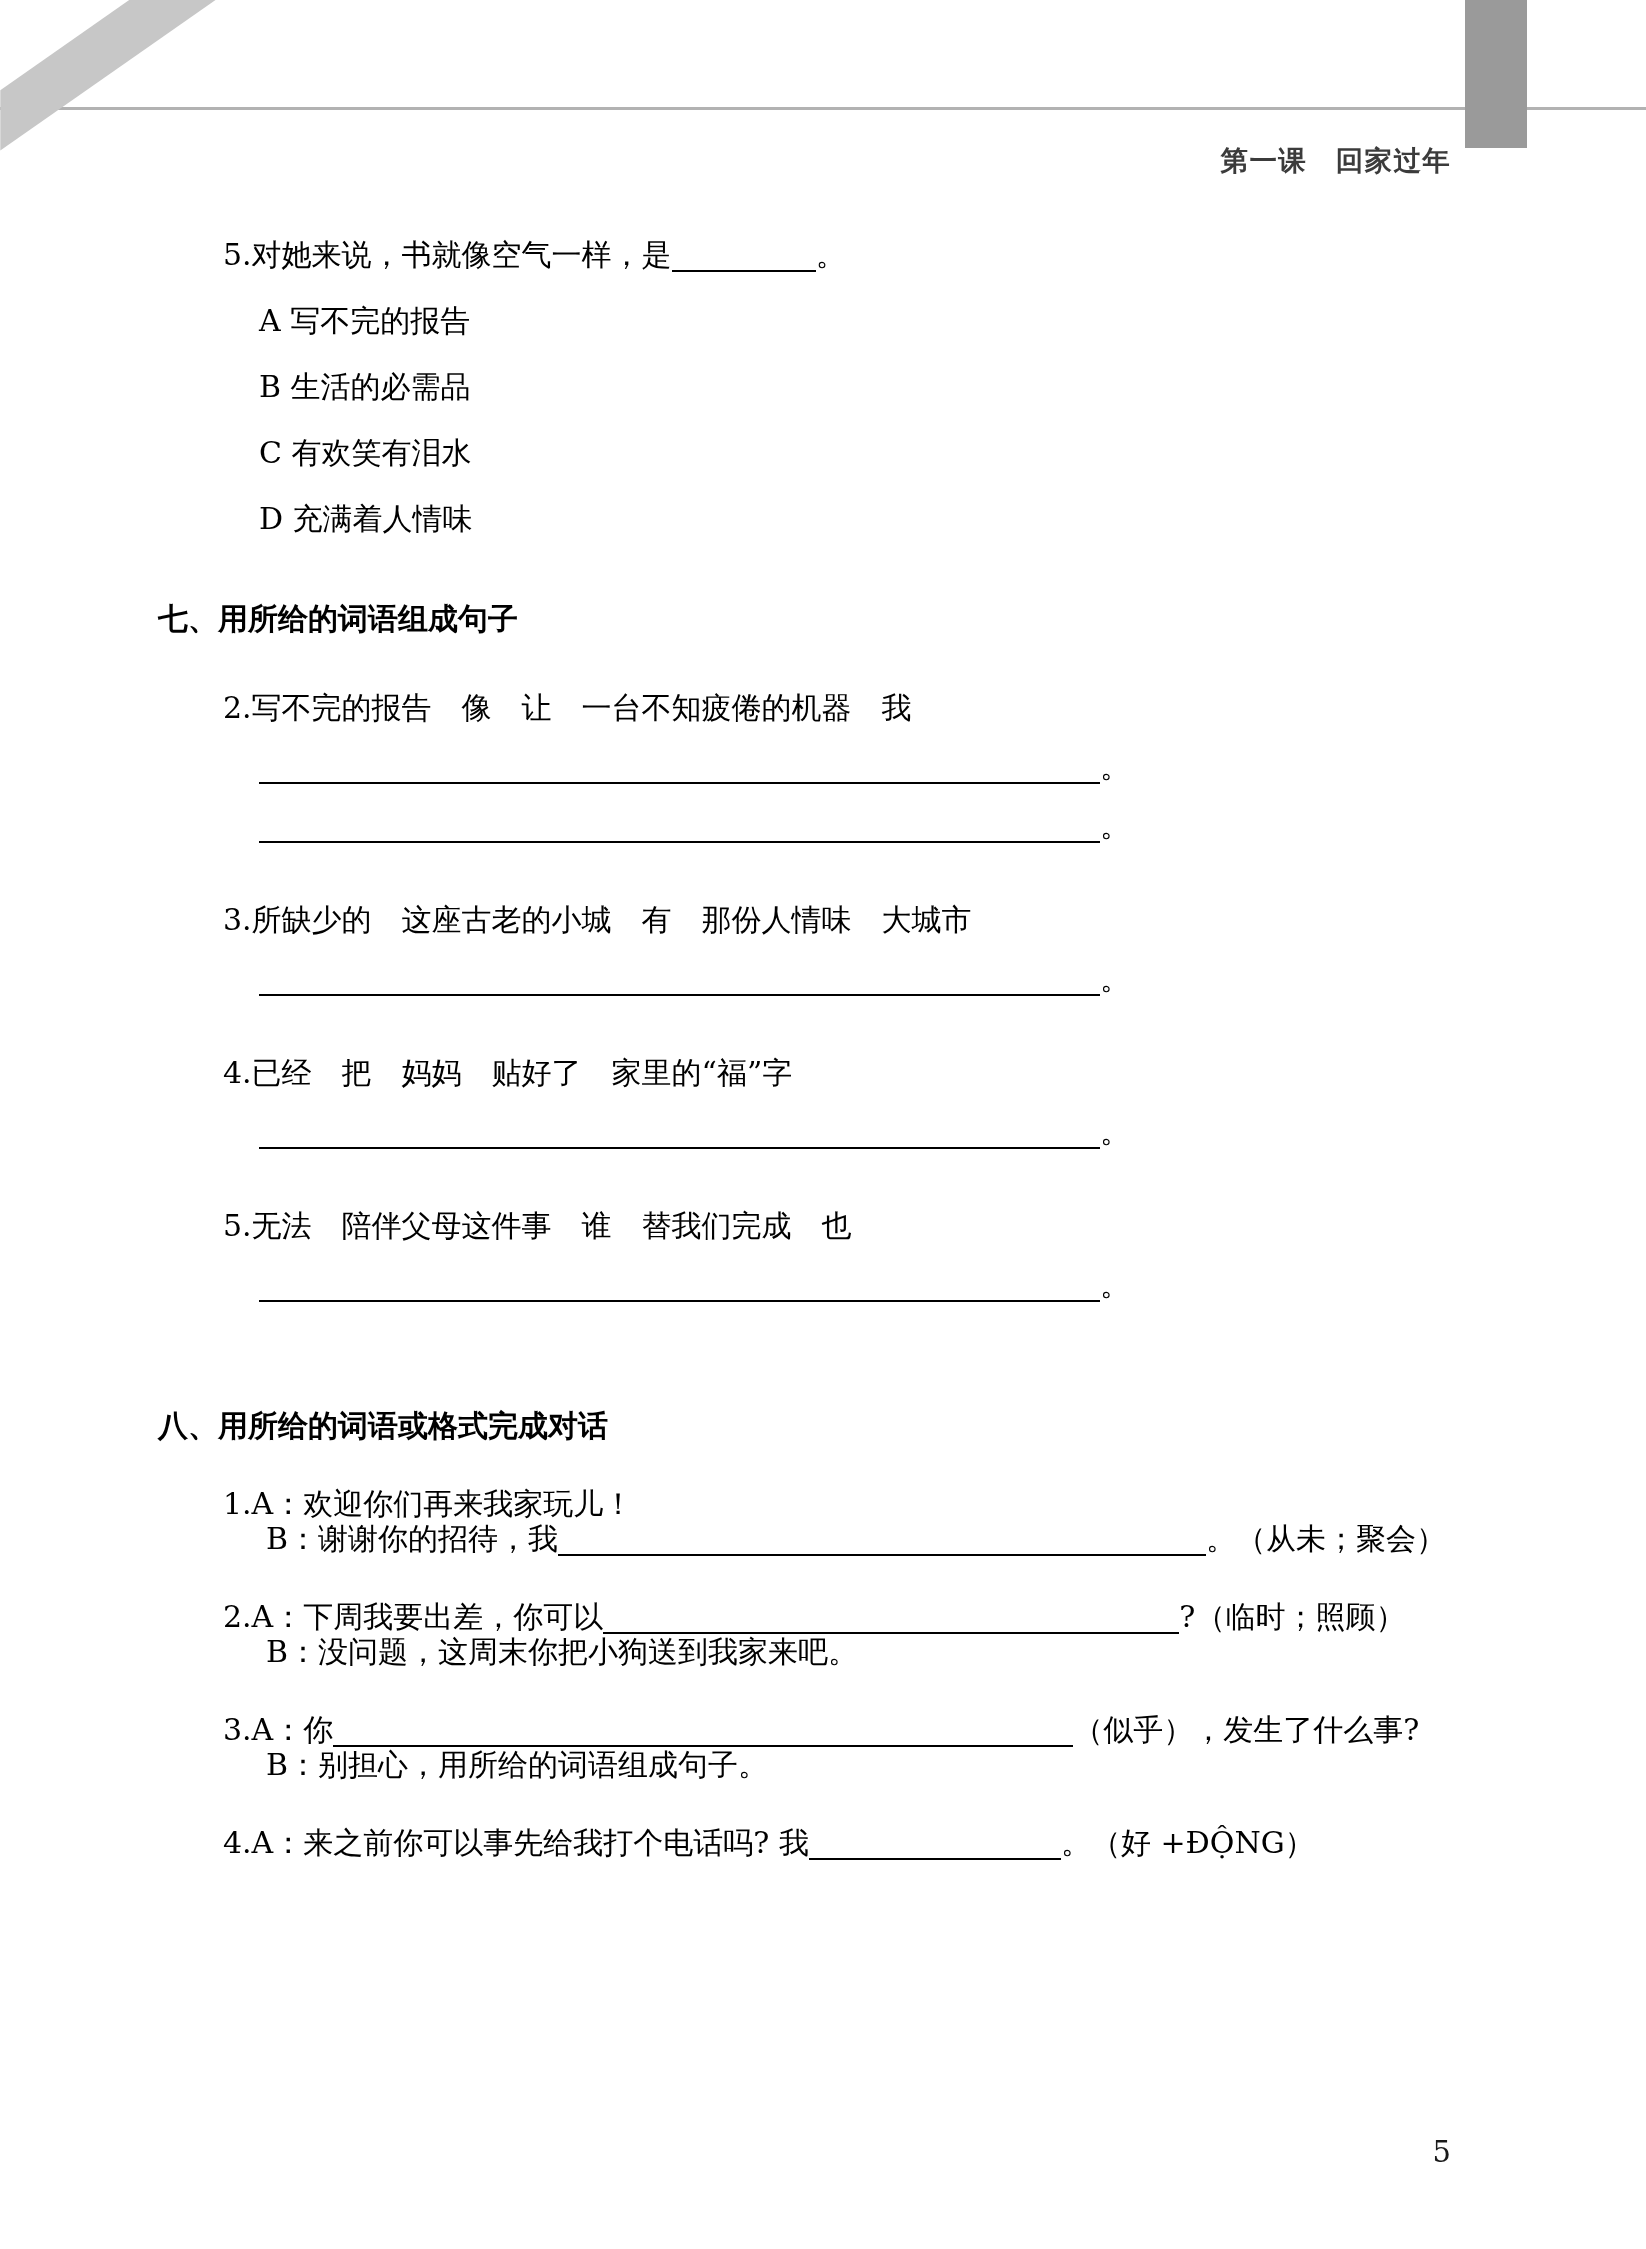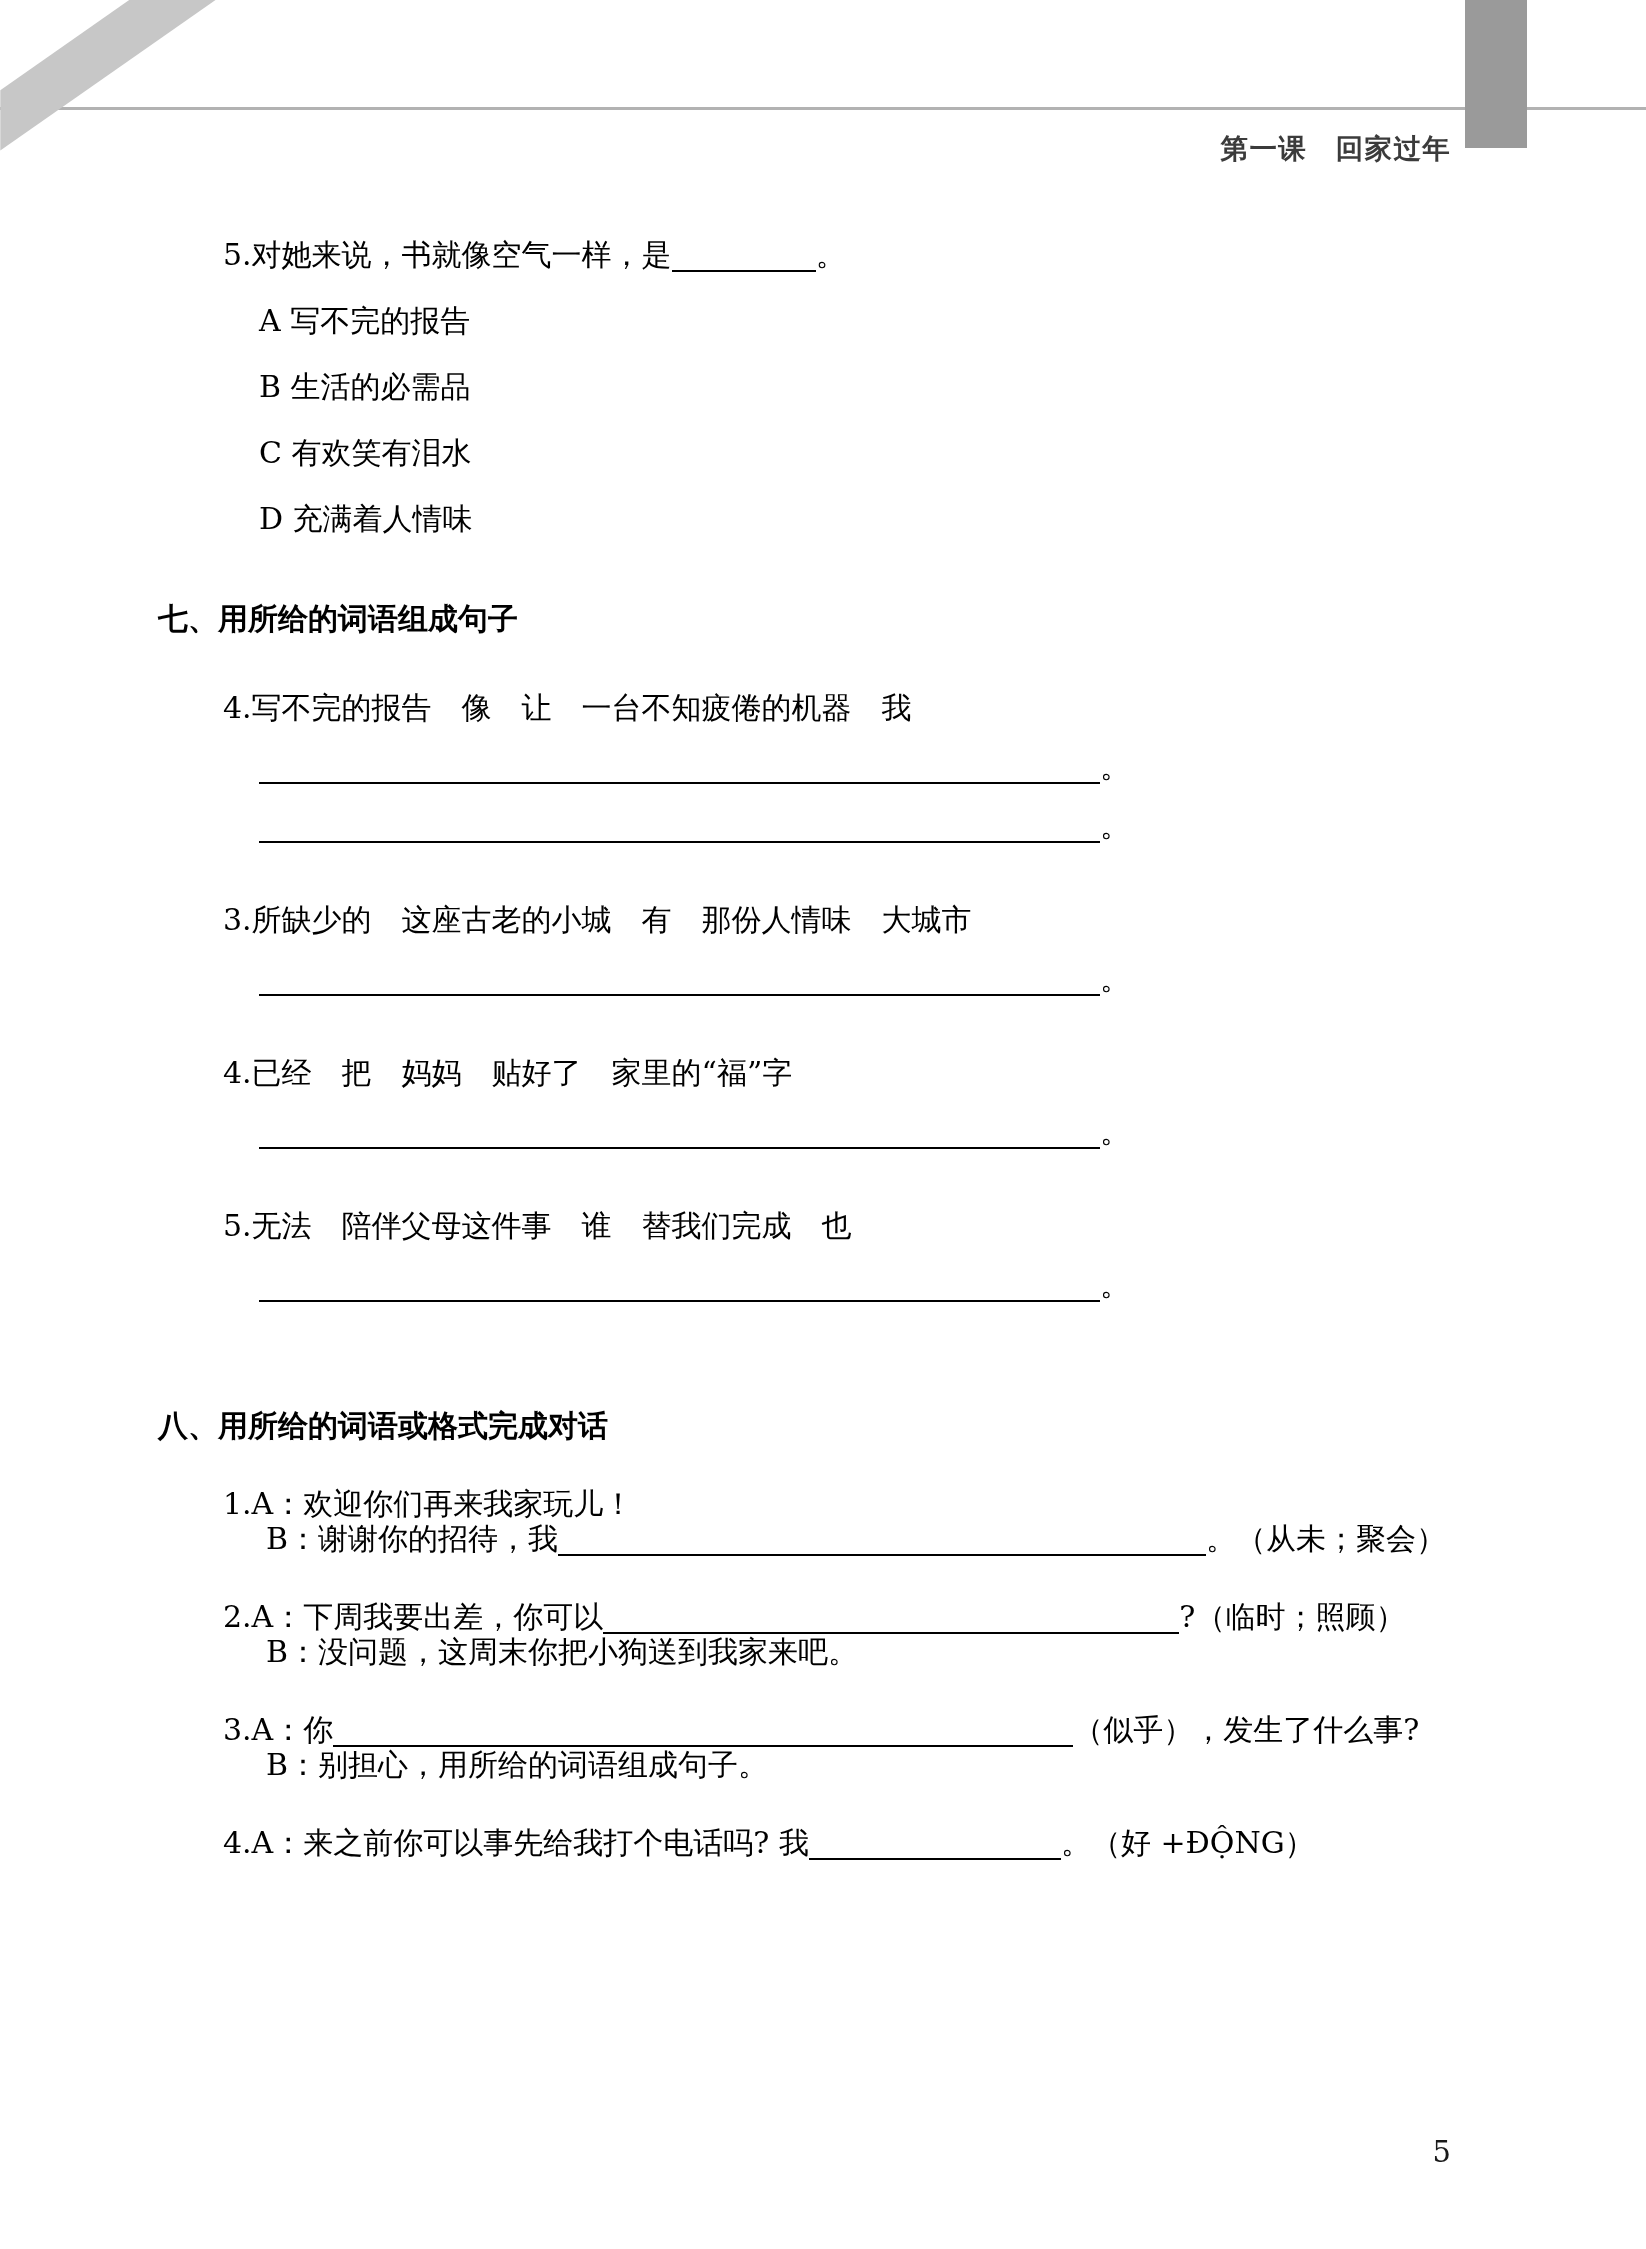--- a/index.html
+++ b/index.html
@@ -7,21 +7,21 @@
   .page {
     position:relative; width:1647px; height:2250px; margin:0 auto;
     background:#ffffff; overflow:hidden;
     font-family:"DejaVu Serif","Liberation Serif",serif; color:#000;
   }
   
   .rule { position:absolute; top:107px; left:0; width:1647px; height:2.6px; background:#b2b2b2; }
   .ribbon { position:absolute; top:0; left:0; }
   .corner-tab { position:absolute; top:0; left:1465px; width:62px; height:148px; background:#9a9a9a; }
   .lesson-header {
-    position:absolute; top:131px; right:196px;
+    position:absolute; top:143px; right:196px;
     font-family:"Liberation Sans",sans-serif; font-weight:700;
     font-size:27.5px; color:#3b3b3b; letter-spacing:1.3px;
   }
   
   .content { position:absolute; top:237px; left:158px; width:1361px; font-size:30px; line-height:35px; }
   .row { white-space:nowrap; }
   .ind1 { padding-left:65px; }
   .ind2 { padding-left:101px; }
   .ind3 { padding-left:108px; }
   .sec-title { font-family:Liberation Sans, sans-serif; font-weight:700; font-size:30px; color:#000; }
@@ -53,21 +53,21 @@
     <div class="row ind1">
       <span>5.对她来说，书就像空气一样，是</span><span class="blank" style="width:144px"></span><span>。</span>
     </div>
     <div class="row ind2 mt-opt">A 写不完的报告</div>
     <div class="row ind2 mt-opt">B 生活的必需品</div>
     <div class="row ind2 mt-opt">C 有欢笑有泪水</div>
     <div class="row ind2 mt-opt">D 充满着人情味</div>
 
     <div class="row sec-title mt-sec7">七、用所给的词语组成句子</div>
 
-    <div class="row ind1 mt-item-first">4.写不完的报告　像　让　一台不知疲倦的机器　我</div>
+    <div class="row ind1 mt-item-first">2.写不完的报告　像　让　一台不知疲倦的机器　我</div>
     <div class="row ind2 mt-ans">
       <span class="blank" style="width:841px"></span><span>。</span>
     </div>
 
     <div class="row ind2 mt-ans">
       <span class="blank" style="width:841px"></span><span>。</span>
     </div>
 
     <div class="row ind1 mt-item">3.所缺少的　这座古老的小城　有　那份人情味　大城市</div>
     <div class="row ind2 mt-ans">

